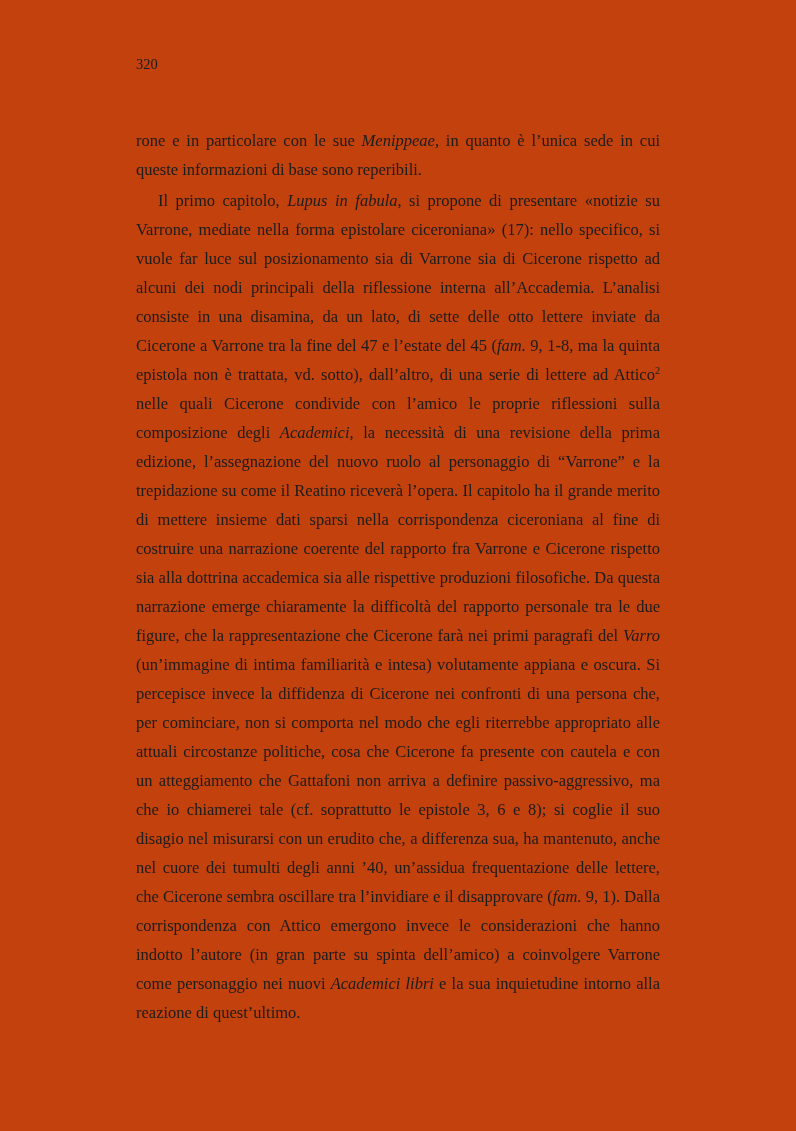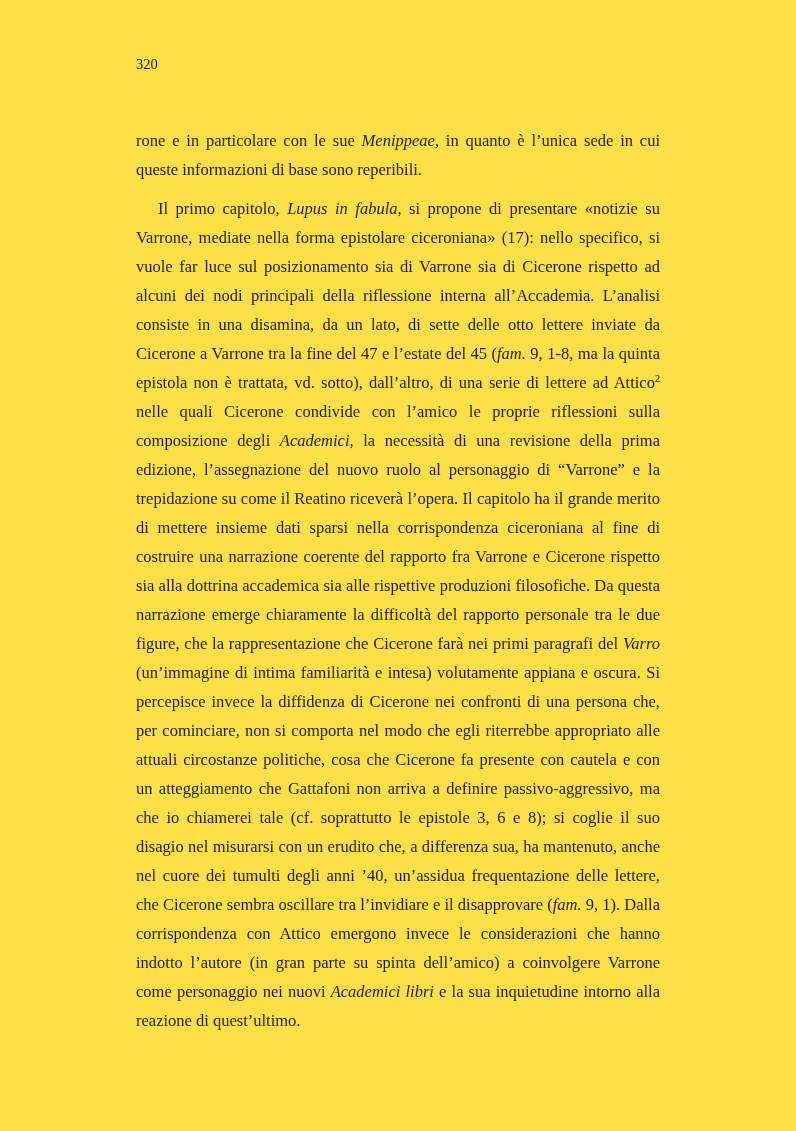--- a/index.html
+++ b/index.html
@@ -4,21 +4,21 @@
 <style>
   html, body {
     margin: 0;
     padding: 0;
     background: #ffffff;
   }
   .page {
     position: relative;
     width: 796px;
     height: 1131px;
-    background: #fde047;
+    background: #c2410c;
     color: #1c1c1c;
     font-family: "Liberation Serif", serif;
     overflow: hidden;
     box-sizing: border-box;
   }
   .running-head {
     position: absolute;
     top: 56px;
     left: 136px;
     right: 136px;
@@ -42,21 +42,21 @@
     width: 524px;
     font-size: 16.5px;
     line-height: 29px;
     text-align: justify;
     text-justify: inter-word;
   }
   .para {
     margin: 0;
   }
   .para:first-child {
-    margin-bottom: 10px;
+    margin-bottom: 2px;
     font-family: Liberation Serif, serif;
   }
   .para.indent {
     text-indent: 22px;
   }
   .body-text i, .footnote i {
     font-style: italic;
   }
   sup {
     font-size: 0.62em;

